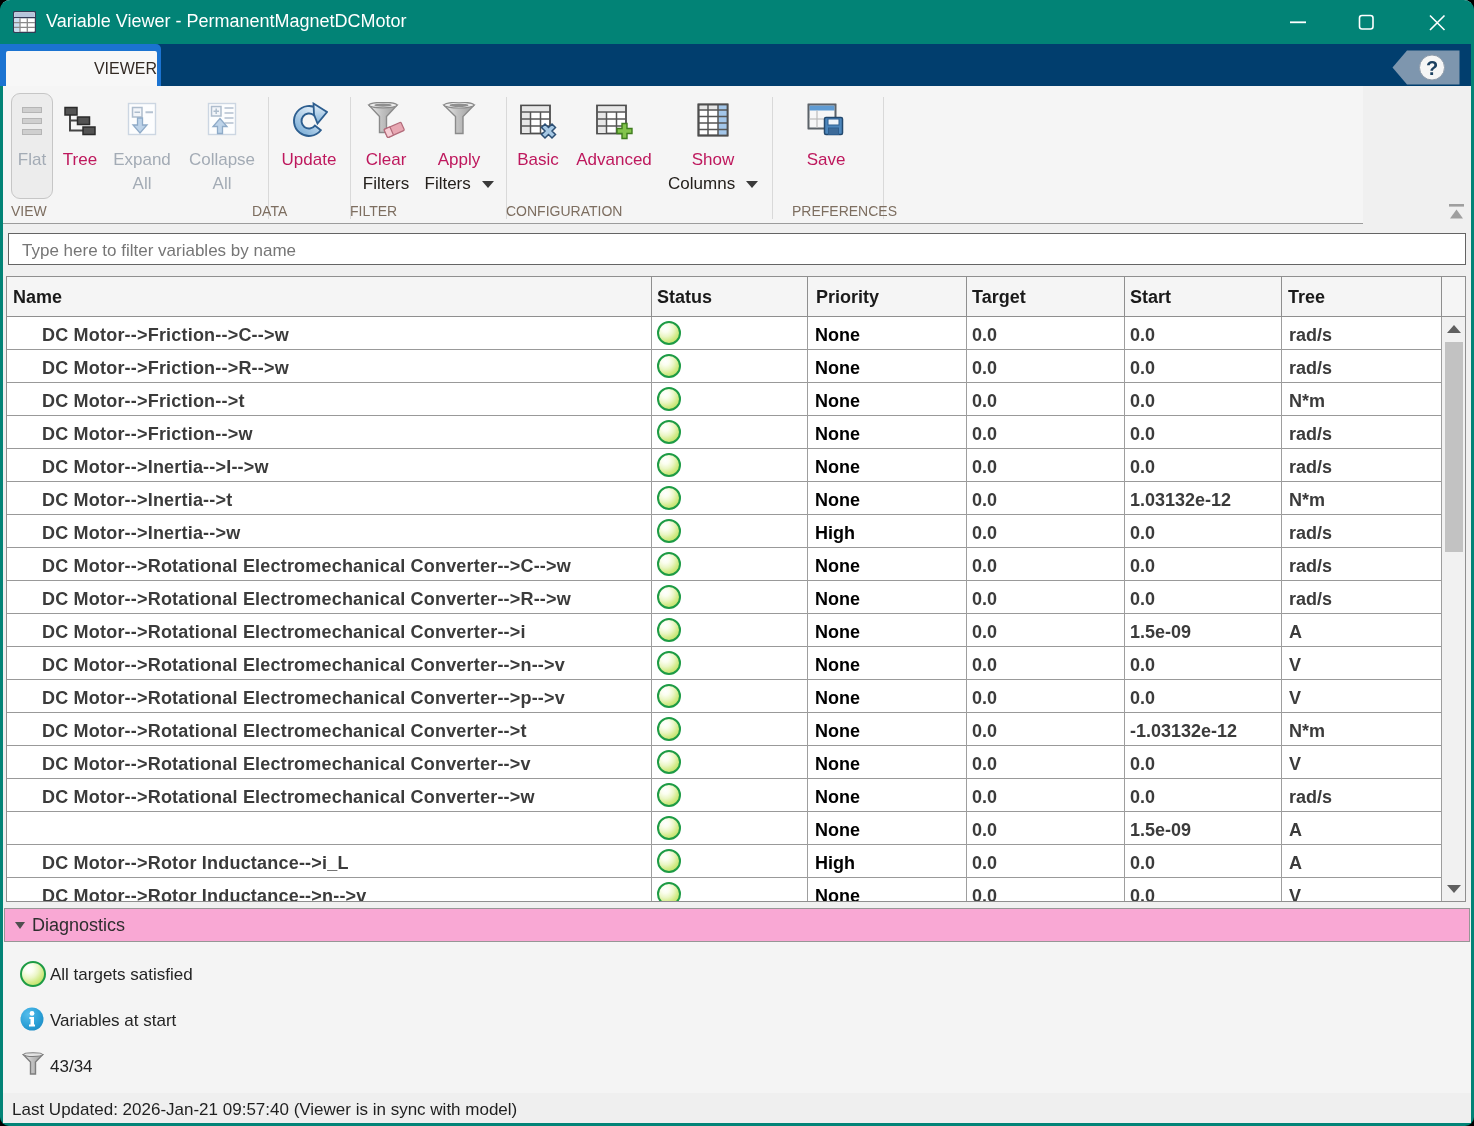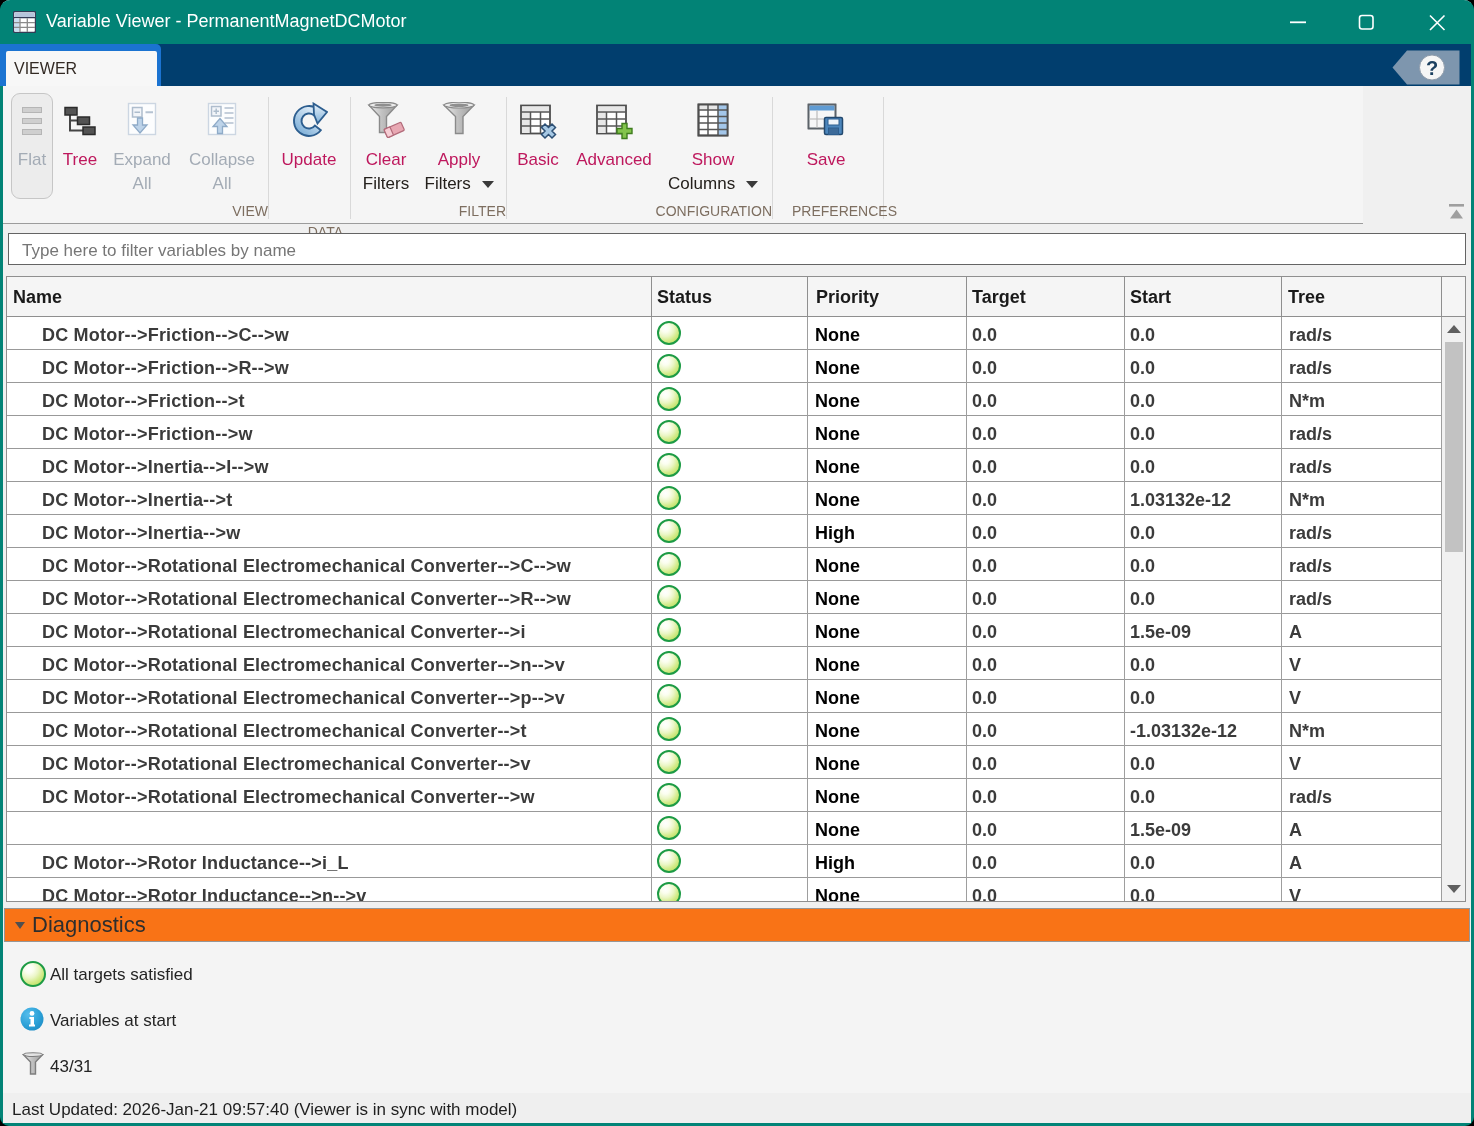--- a/index.html
+++ b/index.html
@@ -7,25 +7,25 @@
 body { font-family:"Liberation Sans", sans-serif; }
 #win { position:absolute; left:0; top:0; width:1474px; height:1126px; background:#028376; border-radius:10px 10px 9px 9px; overflow:hidden; }
 #client { position:absolute; left:3px; top:0; width:1468px; height:1123px; background:#f0f0f0; }
 
 #titlebar { position:absolute; left:-3px; top:0; width:1474px; height:44px; background:#028376; }
 #title { position:absolute; left:46px; top:0; height:44px; color:#fff; font-size:18px; line-height:42px; }
 .wbtn { position:absolute; top:0; height:44px; width:46px; }
 
 #tabstrip { position:absolute; left:-3px; top:44px; width:1471px; height:42px; background:#013e6e; }
 #tab { position:absolute; left:0; top:0; width:161px; height:42px; background:#1b73d1; border-radius:0 5px 0 0; }
-#tabinner { position:absolute; left:6px; top:7px; width:151px; height:35px; background:#f7f7f7; border-radius:2px 2px 0 0; text-align:left; line-height:35px; font-size:16px; letter-spacing:0px; color:#332a24;padding-left:8px; }
+#tabinner { position:absolute; left:6px; top:7px; width:151px; height:35px; background:#f7f7f7; border-radius:2px 2px 0 0; text-align:right; line-height:35px; font-size:16px; letter-spacing:0px; color:#332a24;padding-left:8px; }
 
 #toolbar { position:absolute; left:0; top:86px; width:1360px; height:138px; background:#f5f5f5; border-bottom:1px solid #9c9c9c; }
 .tsep { position:absolute; top:11px; height:122px; width:1px; background:#d9d9d9; }
-.seclbl { position:absolute; top:115px; height:20px; line-height:20px; font-size:14px; color:#7d6e60; text-align:right; }
+.seclbl { position:absolute; top:115px; height:20px; line-height:20px; font-size:14px; color:#7d6e60; text-align:left; }
 .tbtn { position:absolute; top:0; text-align:center; }
 .ticon { position:absolute; top:16px; left:50%; transform:translateX(-50%); }
 .l1 { position:absolute; top:62px; width:100%; height:24px; line-height:24px; font-size:17px; color:#be185d; white-space:nowrap; text-align:center; }
 .l2 { position:absolute; top:86px; width:100%; height:24px; line-height:24px; font-size:17px; color:#24201c; white-space:nowrap; text-align:center; }
 .dis { color:#a3abb5; }
 #flatbtn { position:absolute; left:8px; top:7px; width:42px; height:106px; background:#ececec; border:1px solid #c6c6c6; border-radius:9px; }
 .caret { display:inline-block; width:0; height:0; border-left:6px solid transparent; border-right:6px solid transparent; border-top:7px solid #3a3a3a; margin-left:6px; vertical-align:middle; }
 
 #filter { position:absolute; left:5px; top:233px; width:1458px; height:32px; background:#fff; border:1px solid #646464; line-height:34px; font-size:17px; color:#767676; padding-left:13px; }
 
@@ -41,21 +41,21 @@
 .pr { position:absolute; left:808px; top:0; height:33px; line-height:36px; font-size:18px; color:#000000; }
 .tg { position:absolute; left:965px; top:0; height:33px; line-height:36px; font-size:18px; color:#3b3b3b; }
 .sv { position:absolute; left:1123px; top:0; height:33px; line-height:36px; font-size:18px; color:#3b3b3b; }
 .un { position:absolute; left:1282px; top:0; height:33px; line-height:36px; font-size:18px; color:#3b3b3b; }
 
 #sbcorner { position:absolute; left:1434px; top:0; width:24px; height:40px; background:#f5f5f5; border-left:1px solid #8f8f8f; border-bottom:1px solid #8f8f8f; }
 #sbtrack { position:absolute; left:1434px; top:40px; width:24px; height:584px; background:#f1f1f1; border-left:1px solid #9e9e9e; }
 #sbthumb { position:absolute; left:3px; top:25px; width:18px; height:210px; background:#c2c2c2; }
 .sarrow { position:absolute; left:3px; }
 
-#diaghead { position:absolute; left:1px; top:908px; width:1466px; height:34px; background:#f97316; border:1px solid #969696; line-height:32px; font-size:22px; color:#2e2e2e; }
+#diaghead { position:absolute; left:1px; top:908px; width:1466px; height:34px; background:#f9a8d4; border:1px solid #969696; line-height:32px; font-size:18px; color:#2e2e2e; }
 #diagtri { display:inline-block; width:0; height:0; border-left:5.5px solid transparent; border-right:5.5px solid transparent; border-top:7.5px solid #4f4f4f; margin:0 7px 2px 10px; vertical-align:middle; }
 .diagrow { position:absolute; left:0; width:600px; height:24px; }
 .diagtxt { position:absolute; left:47px; top:0; height:24px; line-height:24px; font-size:17px; color:#242424; white-space:nowrap; }
 #statusbar { position:absolute; left:0px; top:1093px; width:1468px; height:30px; background:#efefef; line-height:33px; font-size:17px; color:#1f1f1f; padding-left:9px; }
 </style>
 </head>
 <body>
 <div id="win">
 <div id="client">
 
@@ -251,21 +251,21 @@
         <g>
               <rect x="17.5" y="15.5" width="18" height="17" rx="1.5" fill="#4c86bc" stroke="#24496e" stroke-width="1.5"></rect>
         <rect x="21" y="17" width="11" height="6" fill="#eef4fa" stroke="#2d5e8f" stroke-width="1"></rect>
         <rect x="21.5" y="26" width="10" height="6.5" fill="#3c6a99" stroke="#2d5e8f" stroke-width="1"></rect>
             </g>
       </svg>
       <div class="l1">Save</div>
     </div>
     <div class="tsep" style="left:880px"></div>
     <div class="seclbl" style="left:8px; width:257px;">VIEW</div>
-    <div class="seclbl" style="left:258px; width:82px;margin-top:21px;">DATA</div>
+    <div class="seclbl" style="left:249px; width:82px;">DATA</div>
     <div class="seclbl" style="left:347px; width:156px;">FILTER</div>
     <div class="seclbl" style="left:503px; width:266px;">CONFIGURATION</div>
     <div class="seclbl" style="left:769px; width:111px;padding-left:20px;">PREFERENCES</div>
     <svg style="position:absolute; left:1443px; top:117px;" width="18" height="18" viewBox="0 0 18 18">
       <rect x="3" y="1" width="15" height="2.6" fill="#9f9f9f"></rect>
       <path d="M10.5 6.5 L17 15.5 L4 15.5 Z" fill="#9f9f9f"></path>
     </svg>
   </div>
 
   <div id="filter">Type here to filter variables by name</div>
@@ -465,19 +465,19 @@
       <circle cx="12" cy="6.4" r="2.4" fill="#fff"></circle>
       <path d="M9.4 10 L14 10 L14 17.5 L15 17.5 L15 19.5 L9 19.5 L9 17.5 L10.5 17.5 L10.5 12 L9.4 12 Z" fill="#fff"></path>
     </svg>
     <div class="diagtxt" style="top:2px">Variables at start</div>
   </div>
   <div class="diagrow" style="top:1051px">
     <svg style="position:absolute; left:19px; top:1px" width="22" height="24" viewBox="0 0 22 24">
       <path d="M1.5 2.7 L20.5 2.7 L13.5 10 L13.5 22 L8.5 22 L8.5 10 Z" fill="url(#fungrad)" stroke="#7d7d7d" stroke-width="1.4"></path>
       <ellipse cx="11" cy="2.6" rx="9.5" ry="1.9" fill="#e3e3e3" stroke="#7d7d7d" stroke-width="1.1"></ellipse>
     </svg>
-    <div class="diagtxt" style="top:4px">43/31</div>
+    <div class="diagtxt" style="top:4px">43/34</div>
   </div>
 
   <div id="statusbar">Last Updated: 2026-Jan-21 09:57:40 (Viewer is in sync with model)</div>
 
 </div>
 </div>
 
 </body></html>

